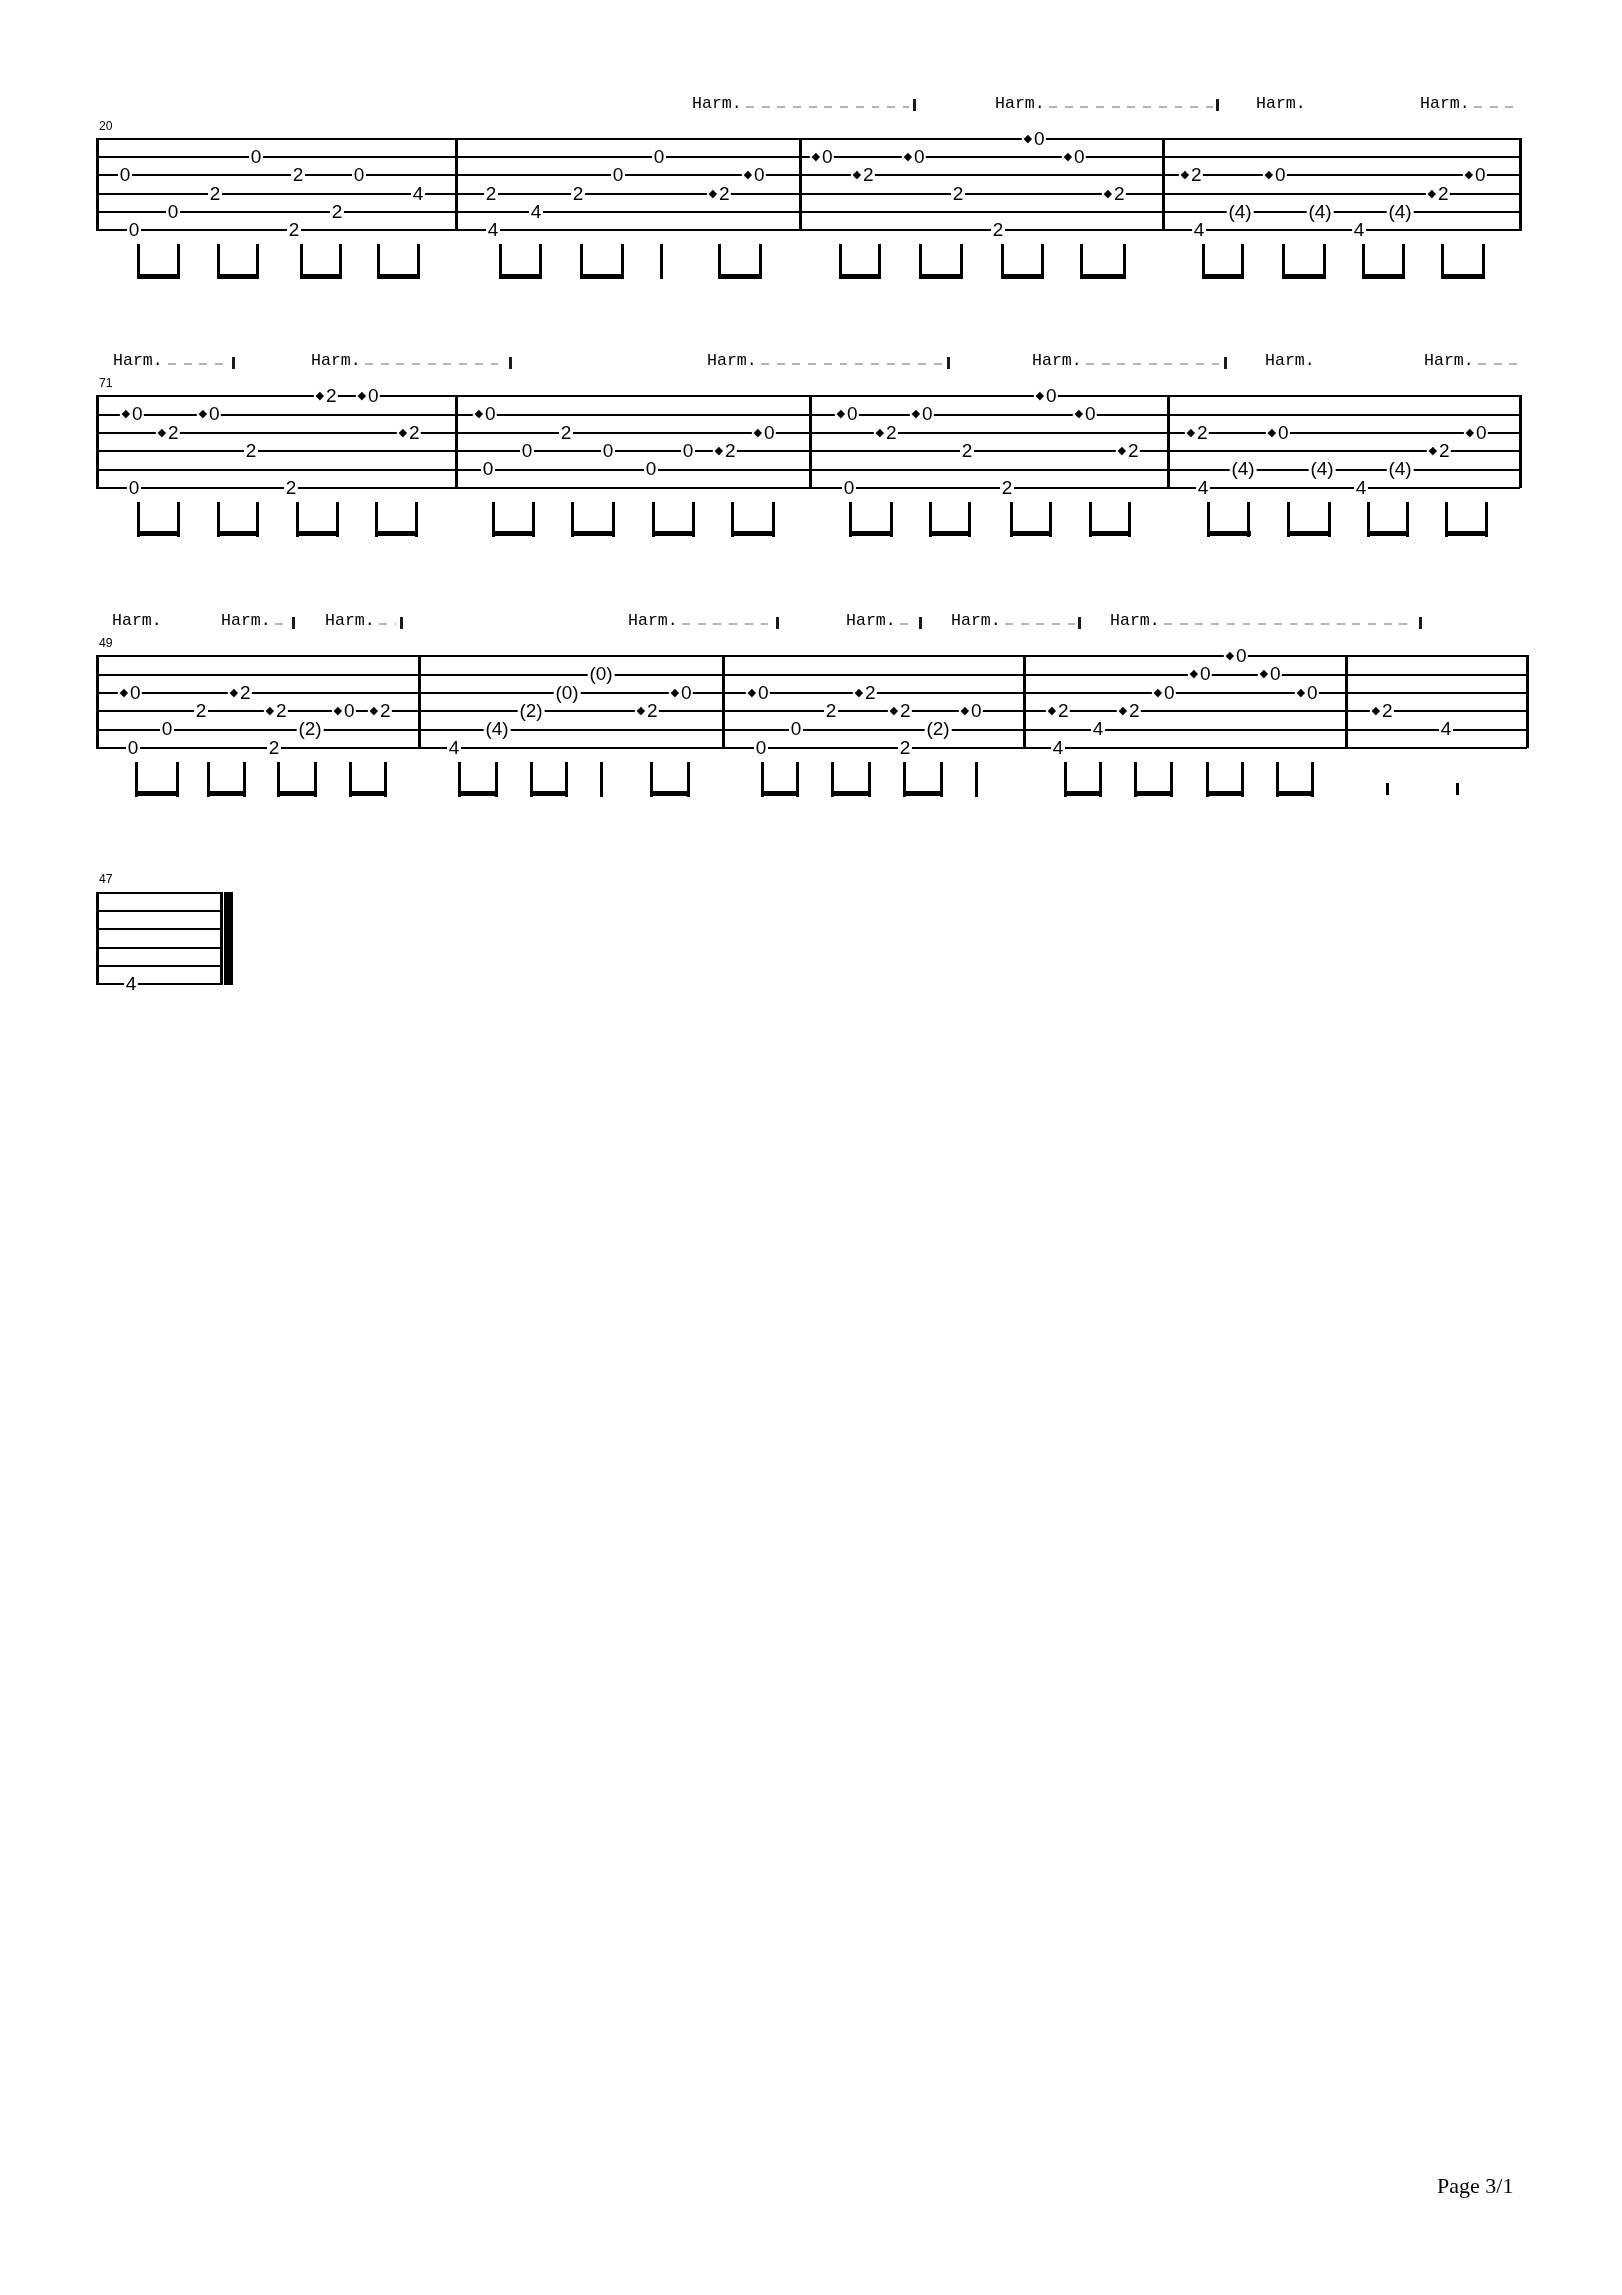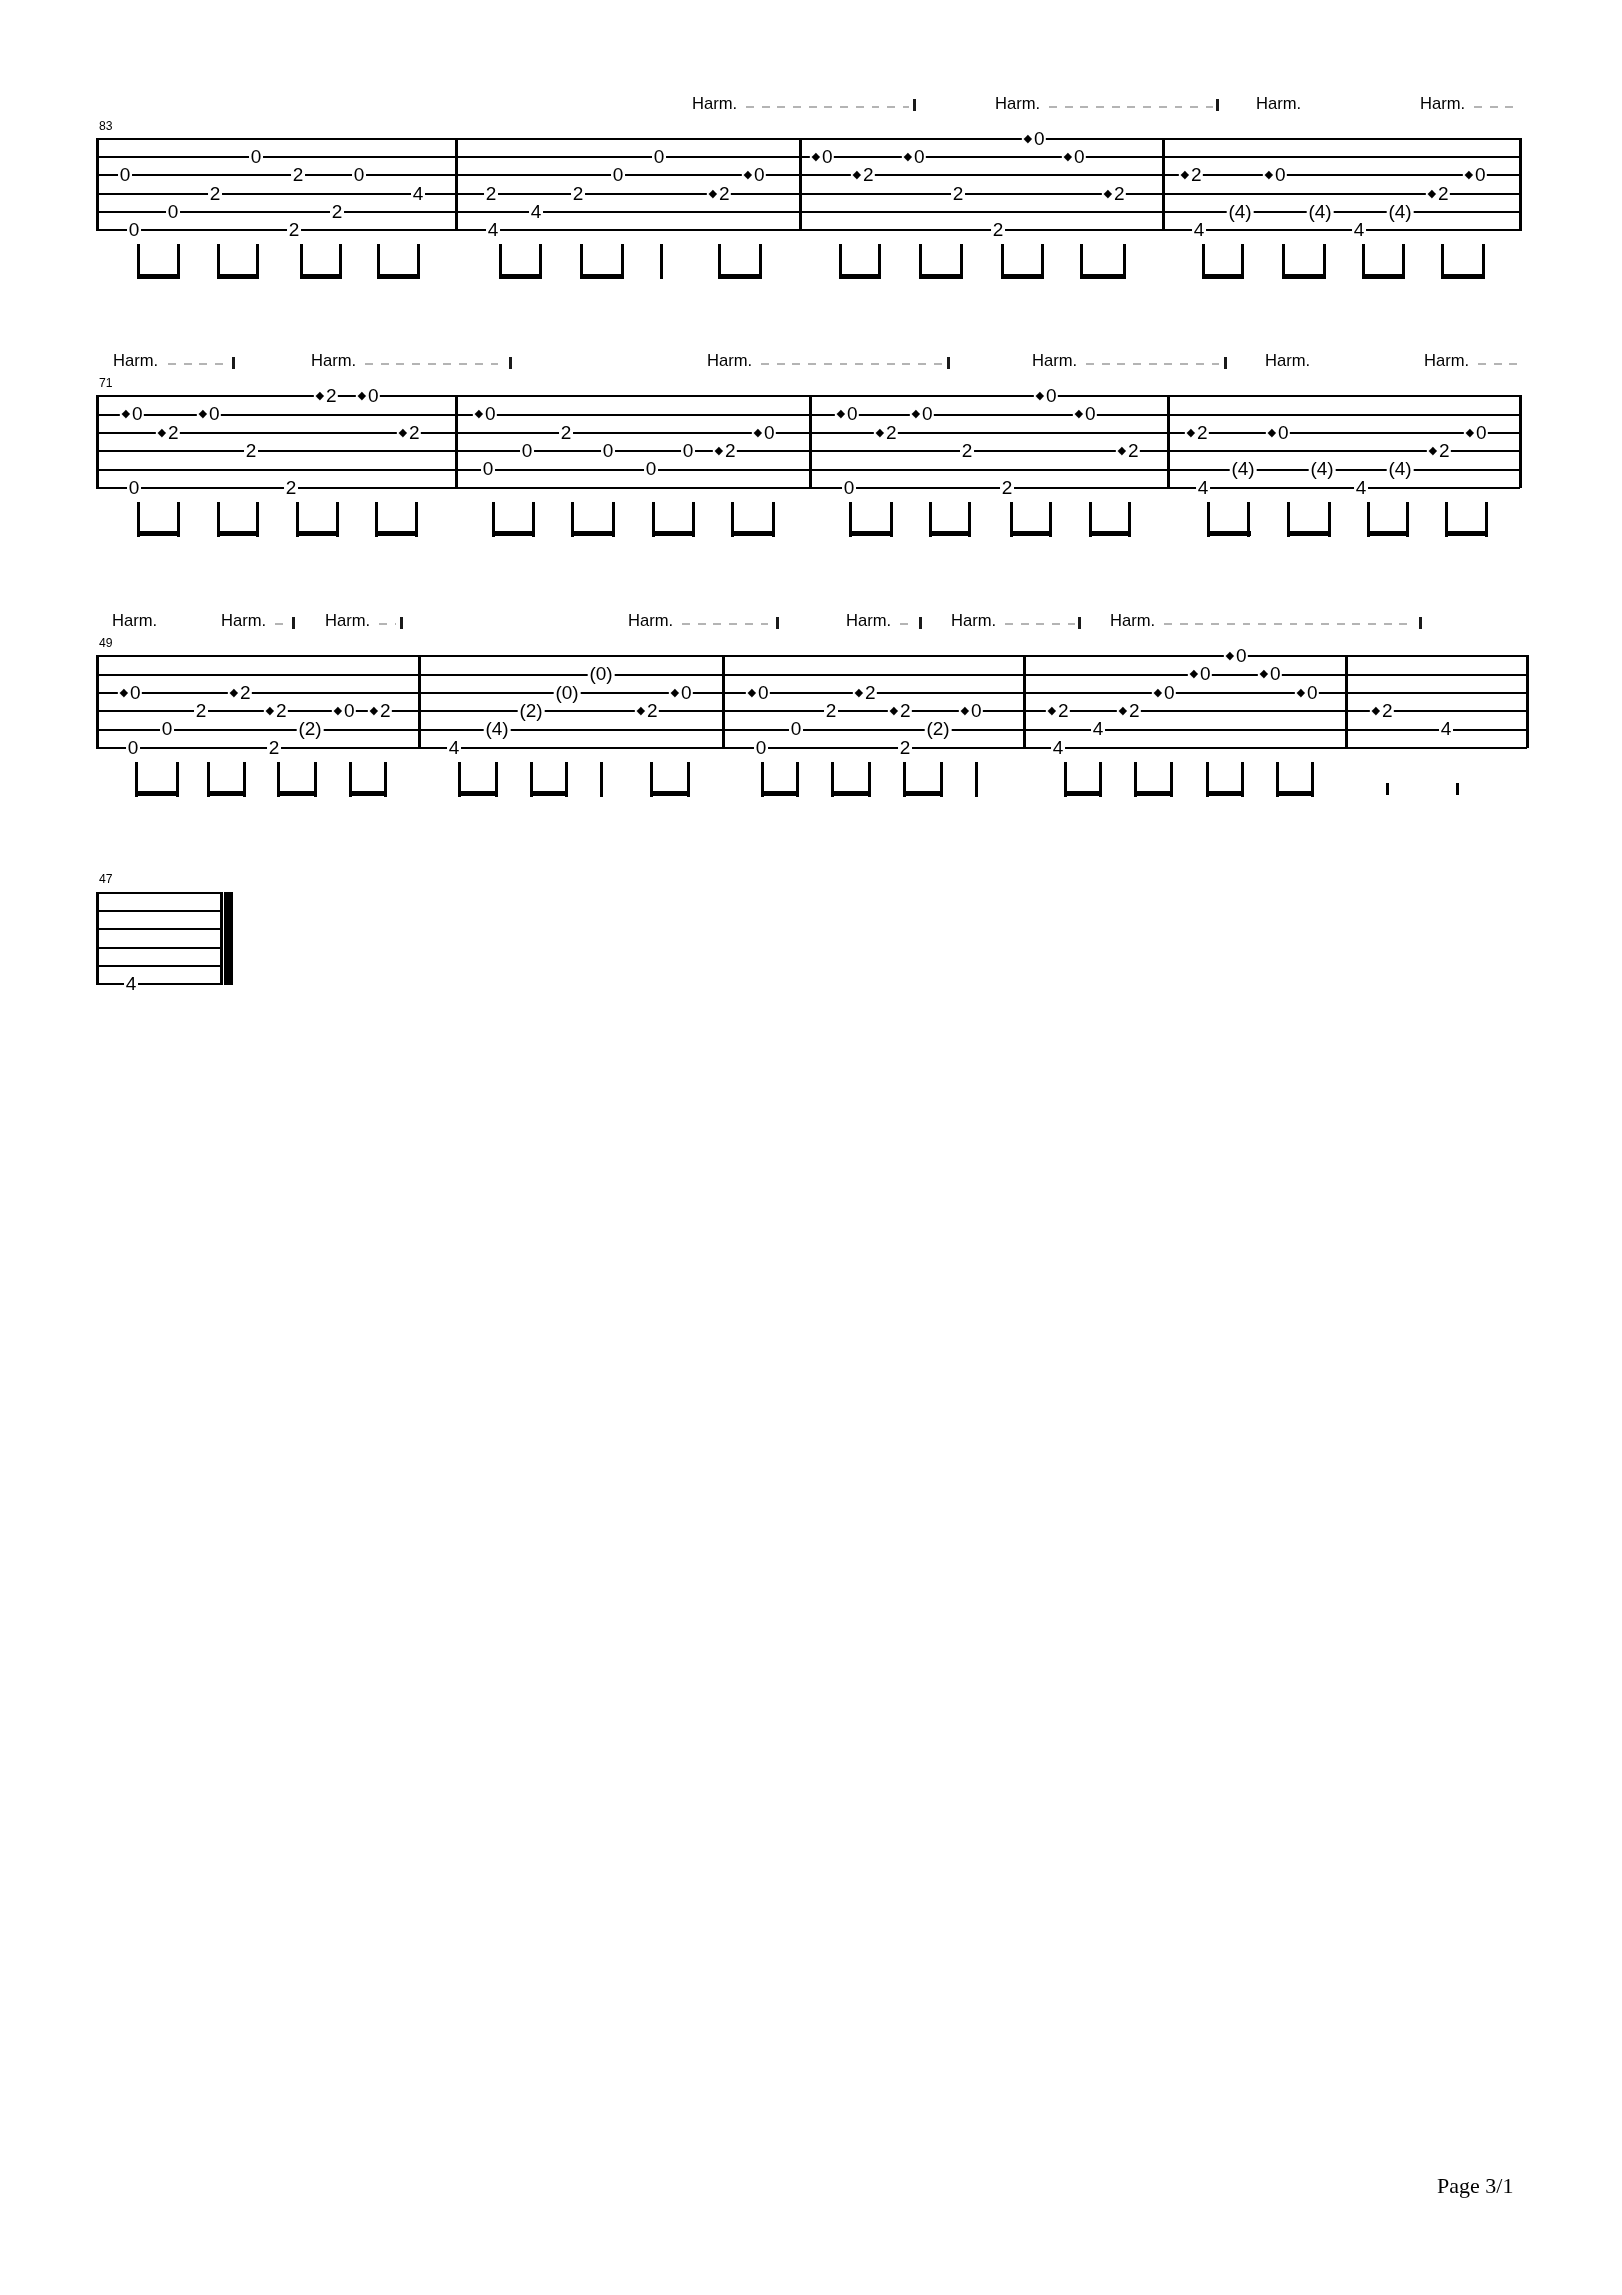--- a/index.html
+++ b/index.html
@@ -9,21 +9,21 @@
   .bar{position:absolute;width:2.6px;background:#000;}
   .bar-thick{position:absolute;width:8.7px;background:#000;}
   .note{position:absolute;display:flex;align-items:center;background:#fff;
         font-size:19px;line-height:17.4px;color:#000;padding:0 1.7px;white-space:nowrap;
         transform:translate(-50%,-50%);}
   .dia{font-size:11.3px;line-height:11.3px;margin-right:1.7px;color:#000;}
   .stem{position:absolute;width:2.6px;background:#000;}
   .beambar{position:absolute;height:5.2px;background:#000;}
   .tick{position:absolute;width:2.6px;background:#000;}
   .mnum{position:absolute;font-size:12.2px;color:#000;line-height:12.2px;}
-  .harm{position:absolute;font-family:Liberation Sans, sans-serif;font-size:16.6px;line-height:16.6px;color:#000;}
+  .harm{position:absolute;font-family:Liberation Mono, monospace;font-size:16.6px;line-height:16.6px;color:#000;}
   .hdash{position:absolute;height:1.7px;
          background:repeating-linear-gradient(to right,#b4b4b4 0 7.9px,rgba(0,0,0,0) 7.9px 15.7px);}
   .htick{position:absolute;width:2.6px;height:12.2px;background:#1a1a1a;}
   .pagelabel{position:absolute;font-family:"Liberation Serif",serif;font-size:22px;color:#000;}
 </style>
 </head>
 <body>
 
 <div id="page">
   <div id="score">
@@ -31,21 +31,21 @@
       <div class="sline" style="left: 96px; top: 156px; width: 1424px;"></div>
       <div class="sline" style="left: 96px; top: 174px; width: 1424px;"></div>
       <div class="sline" style="left: 96px; top: 193px; width: 1424px;"></div>
       <div class="sline" style="left: 96px; top: 211px; width: 1424px;"></div>
       <div class="sline" style="left: 96px; top: 229px; width: 1424px;"></div>
       <div class="bar" style="left: 96px; top: 138px; height: 93px;"></div>
       <div class="bar" style="left: 455px; top: 138px; height: 93px;"></div>
       <div class="bar" style="left: 799px; top: 138px; height: 93px;"></div>
       <div class="bar" style="left: 1162px; top: 138px; height: 93px;"></div>
       <div class="bar" style="left: 1519px; top: 138px; height: 93px;"></div>
-      <div class="mnum" style="left: 99px; top: 120px;">83</div>
+      <div class="mnum" style="left: 99px; top: 120px;">20</div>
       <div class="harm" style="left: 692px; top: 96px;">Harm.</div>
       <div class="hdash" style="left: 746px; top: 106px; width: 163px;"></div>
       <div class="htick" style="left: 913px; top: 99px;"></div>
       <div class="harm" style="left: 995px; top: 96px;">Harm.</div>
       <div class="hdash" style="left: 1049px; top: 106px; width: 164px;"></div>
       <div class="htick" style="left: 1216px; top: 99px;"></div>
       <div class="harm" style="left: 1256px; top: 96px;">Harm.</div>
       <div class="harm" style="left: 1420px; top: 96px;">Harm.</div>
       <div class="hdash" style="left: 1474px; top: 106px; width: 46px;"></div>
       <div class="note" style="left: 125px; top: 175px;">

